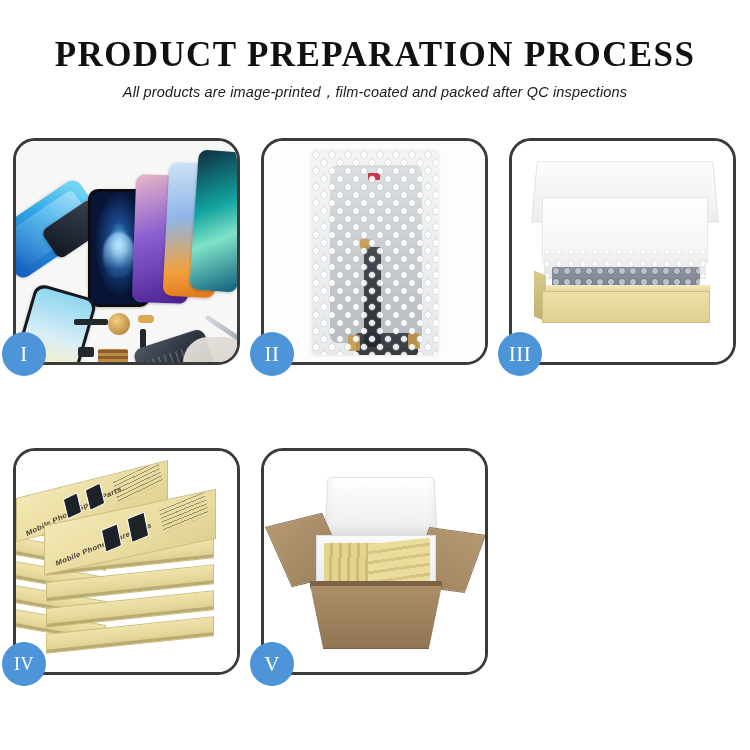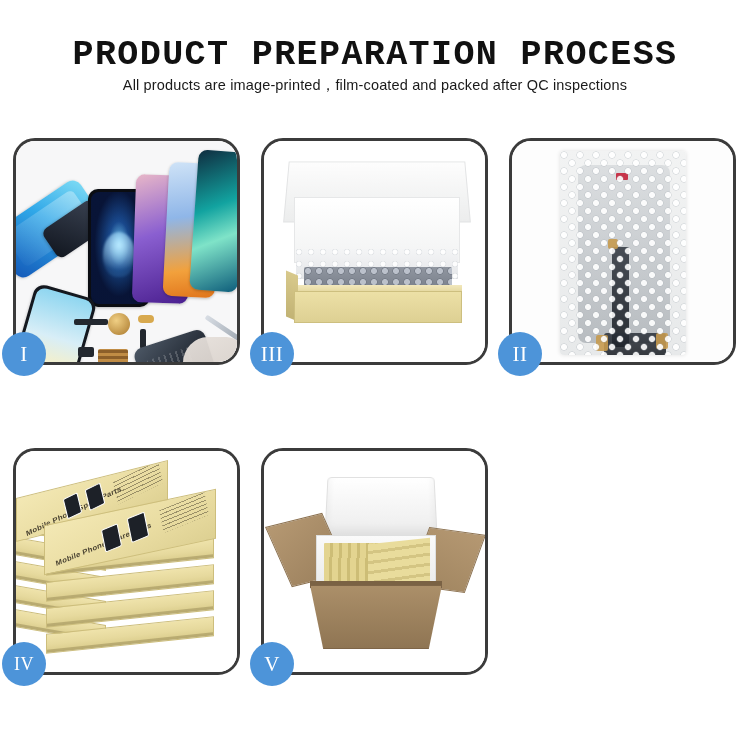--- a/index.html
+++ b/index.html
@@ -22,35 +22,37 @@
 
   
   .header {
     position: absolute;
     top: 34px;
     left: 0;
     width: 750px;
     text-align: center;
   }
   .title {
-    font-family: Liberation Mono, monospace;
+    font-family: Liberation Serif, serif;
     font-size: 35px;
     font-weight: 700;
     letter-spacing: 1.4px;
     color: #111111;
     line-height: 42px;
     white-space: nowrap;
   }
   .subtitle {
+    margin-top: 7px;
     font-family: "Liberation Sans", sans-serif;
     font-size: 14.5px;
     font-weight: 400;
     color: #1a1a1a;
     letter-spacing: 0.15px;
     white-space: nowrap;
+    font-style: italic;
   }
 
   
   .grid {
     position: absolute;
     top: 138px;
     left: 13px;
     width: 724px;
     display: grid;
     grid-template-columns: 227px 227px 227px;
@@ -554,52 +556,52 @@
         <div class="part dark" style="left:58px;top:178px;width:34px;height:6px;"></div>
         <div class="part gold" style="left:122px;top:174px;width:16px;height:8px;border-radius:4px;"></div>
         <div class="part dark" style="left:124px;top:188px;width:6px;height:20px;"></div>
         <div class="part dark" style="left:62px;top:206px;width:16px;height:10px;"></div>
 
         <div class="chassis"></div>
         <div class="tweezer"></div>
         <div class="hand"></div>
       </div>
       <div class="badge">I</div>
-    </div>
-
-    <div class="panel">
-      <div class="panel-inner p3">
-        <div class="box3-lid"></div>
-        <div class="box3-back"></div>
-        <div class="box3-foam"></div>
-        <div class="box3-content"></div>
-        <div class="box3-rim"></div>
-        <div class="box3-side"></div>
-        <div class="box3-front"></div>
-      </div>
-      <div class="badge">III</div>
     </div>
 
     <div class="panel">
       <div class="panel-inner p2">
         <div class="bubble-bag">
           <div class="screen-inside"></div>
           <div class="red-mark"></div>
           <div class="flex-strip"></div>
           <div class="flex-pad"></div>
           <div class="gold-tab" style="left:36px;top:184px;"></div>
           <div class="gold-tab" style="left:96px;top:182px;"></div>
           <div class="gold-tab" style="left:48px;top:88px;width:10px;height:10px;"></div>
           <div class="bubble-tex"></div>
         </div>
       </div>
       <div class="badge">II</div>
     </div>
 
     <div class="panel">
+      <div class="panel-inner p3">
+        <div class="box3-lid"></div>
+        <div class="box3-back"></div>
+        <div class="box3-foam"></div>
+        <div class="box3-content"></div>
+        <div class="box3-rim"></div>
+        <div class="box3-side"></div>
+        <div class="box3-front"></div>
+      </div>
+      <div class="badge">III</div>
+    </div>
+
+    <div class="panel">
       <div class="panel-inner p4">
 
         <div class="stack-box" style="left:-2px;top:70px;width:92px;height:18px;transform:skewY(10deg);">
             <span class="edge"></span>
           </div>
         <div class="stack-box" style="left:-2px;top:94px;width:92px;height:18px;transform:skewY(10deg);">
             <span class="edge"></span>
           </div>
         <div class="stack-box" style="left:-2px;top:118px;width:92px;height:18px;transform:skewY(10deg);">
             <span class="edge"></span>

